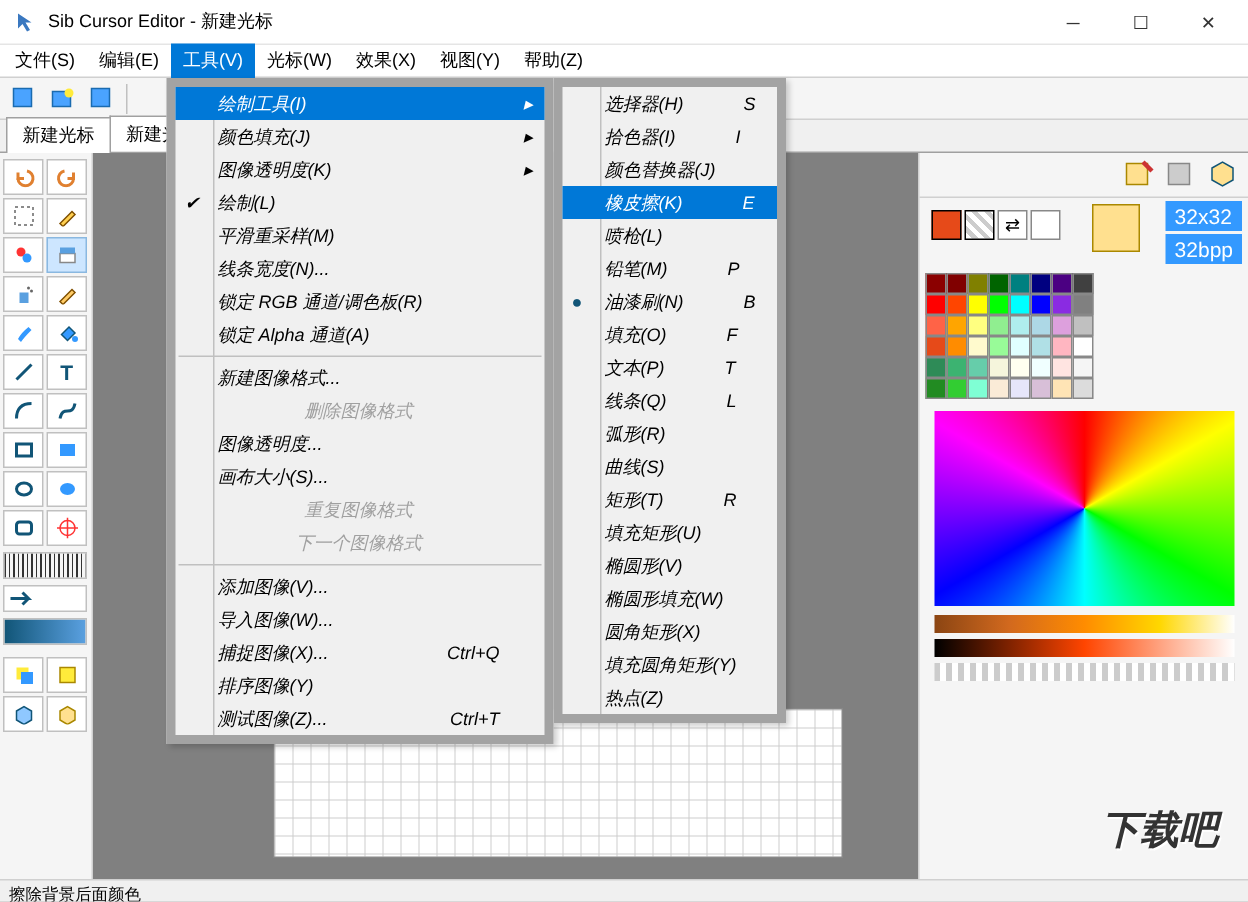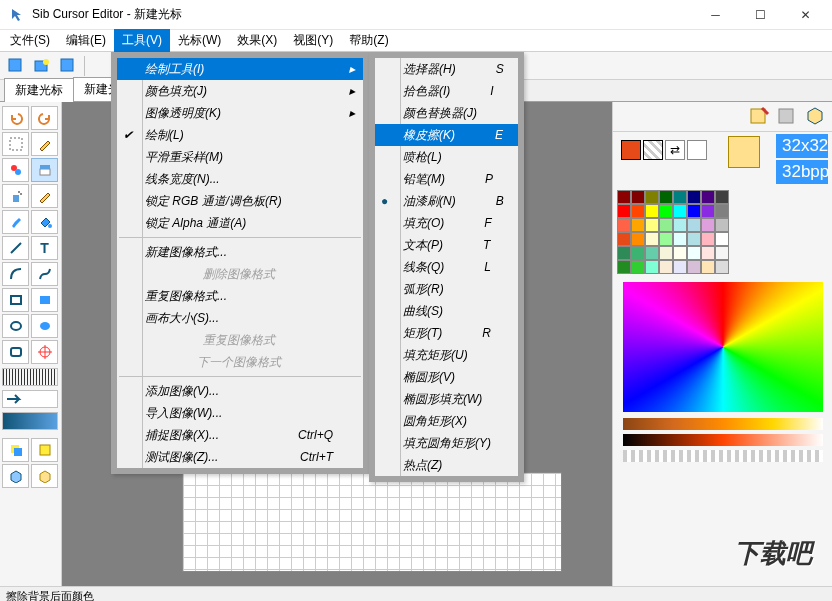--- a/index.html
+++ b/index.html
@@ -36,21 +36,21 @@
 
 .right { width: 220px; background: #f5f5f5; border-left: 1px solid #d0d0d0; display: flex; flex-direction: column; }
 .right-tools { height: 30px; display: flex; gap: 4px; padding: 4px; justify-content: flex-end; border-bottom:1px solid #d0d0d0; }
 .right-tools .rt { width: 24px; height: 24px; }
 
 .palette-top { display: flex; gap: 2px; padding: 4px; }
 .pal-fg { width: 20px; height: 20px; background: #e64a19; border: 1px solid #000; }
 .pal-bg { width: 20px; height: 20px; background: repeating-linear-gradient(45deg,#fff,#fff 3px,#ccc 3px,#ccc 6px); border: 1px solid #000; }
 .pal-ind { width: 20px; height: 20px; background:#fff; border:1px solid #888; }
 
-.info-box { background: #3399ff; color: #fff; padding: 2px 6px; margin: 2px 4px; font-size: 17px; }
+.info-box { background: #3399ff; color: #fff; padding: 2px 6px; margin: 2px 4px; font-size: 14px; }
 
 .swatches { padding: 4px; display: grid; grid-template-columns: repeat(8, 14px); gap: 0; }
 .sw { width: 14px; height: 14px; border: 1px solid #888; }
 
 .picker { width: 200px; height: 130px; margin: 4px auto; background: conic-gradient(red, yellow, lime, cyan, blue, magenta, red); position: relative; }
 .gradbar { width: 200px; height: 12px; margin: 2px auto; }
 
 .statusbar { height: 18px; background: #f0f0f0; border-top: 1px solid #d0d0d0; padding: 2px 6px; font-size: 11px; }
 
 
@@ -403,41 +403,44 @@
       <span>锁定 Alpha 通道(A)</span>
     </div>
   <div class="dd-sep"></div>
   <div class="dd-item">
       <span>新建图像格式...</span>
     </div>
   <div class="dd-item dis">
       <span>删除图像格式</span>
     </div>
   <div class="dd-item">
-      <span>重复图像格式...</span>
+      <span>图像透明度...</span>
     </div>
   <div class="dd-item">
       <span>画布大小(S)...</span>
     </div>
   <div class="dd-item dis">
       <span>重复图像格式</span>
     </div>
   <div class="dd-item dis">
       <span>下一个图像格式</span>
     </div>
   <div class="dd-sep"></div>
   <div class="dd-item">
       <span>添加图像(V)...</span>
     </div>
   <div class="dd-item">
       <span>导入图像(W)...</span>
     </div>
   <div class="dd-item">
       <span>捕捉图像(X)...</span>
       <span class="sc">Ctrl+Q</span>
+    </div>
+  <div class="dd-item">
+      <span>排序图像(Y)</span>
     </div>
   <div class="dd-item">
       <span>测试图像(Z)...</span>
       <span class="sc">Ctrl+T</span>
     </div>
 </div>
 
 <div class="dd" style="left:369px; top:52px; width:155px;">
   <div class="gutter"></div>
   <div class="dd-item">

